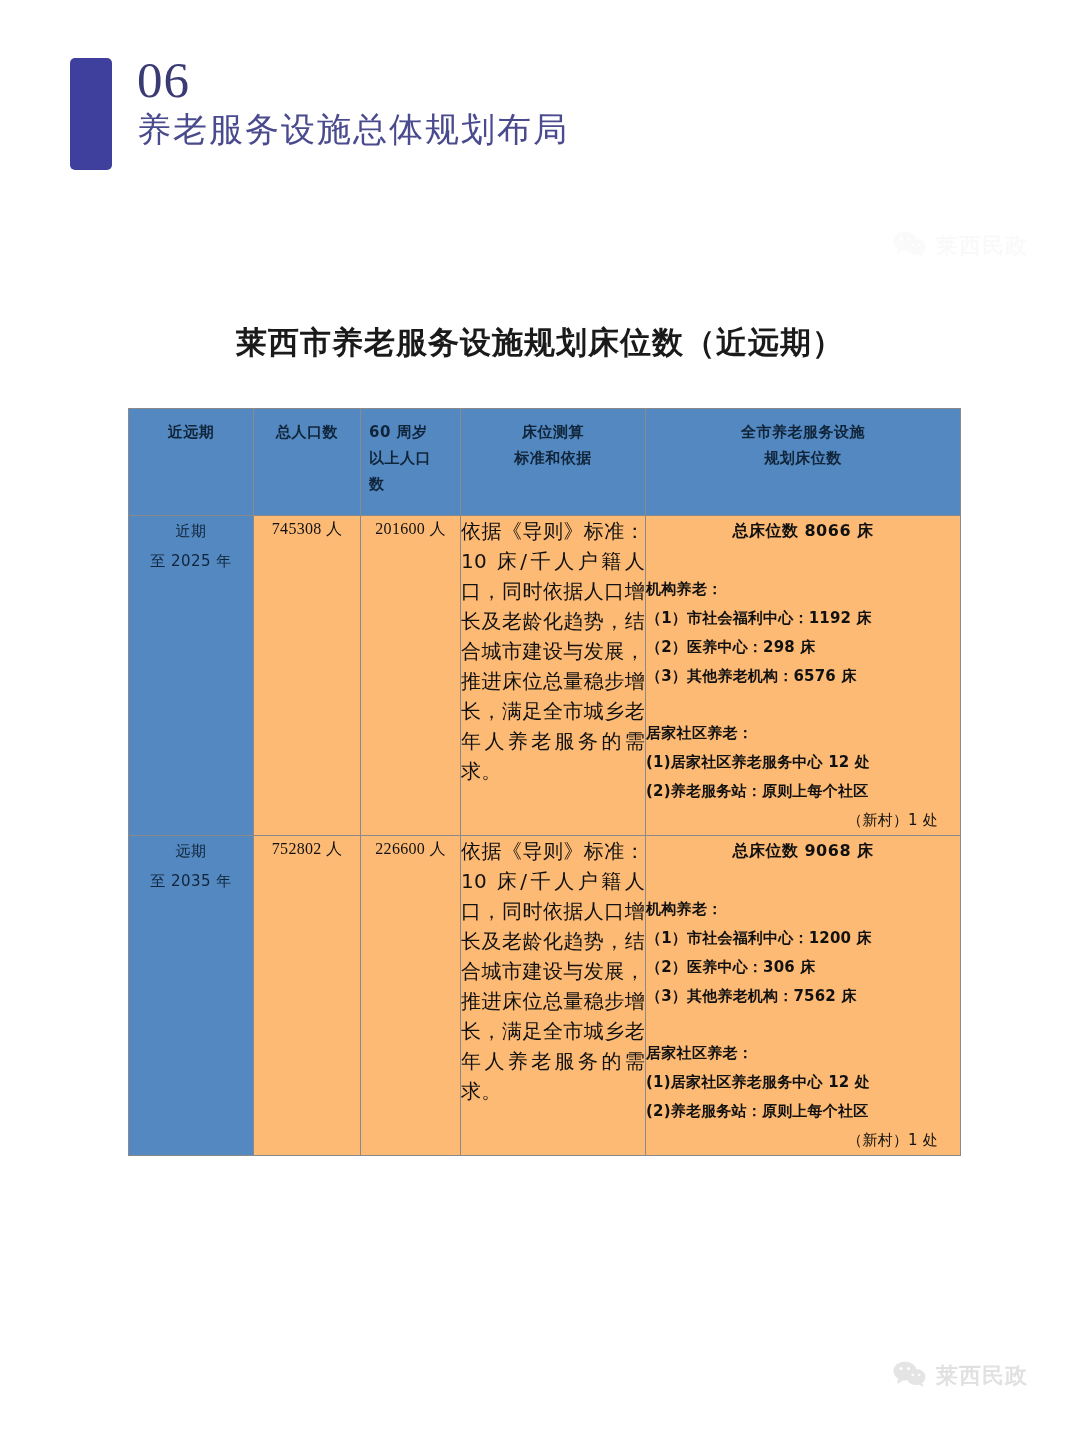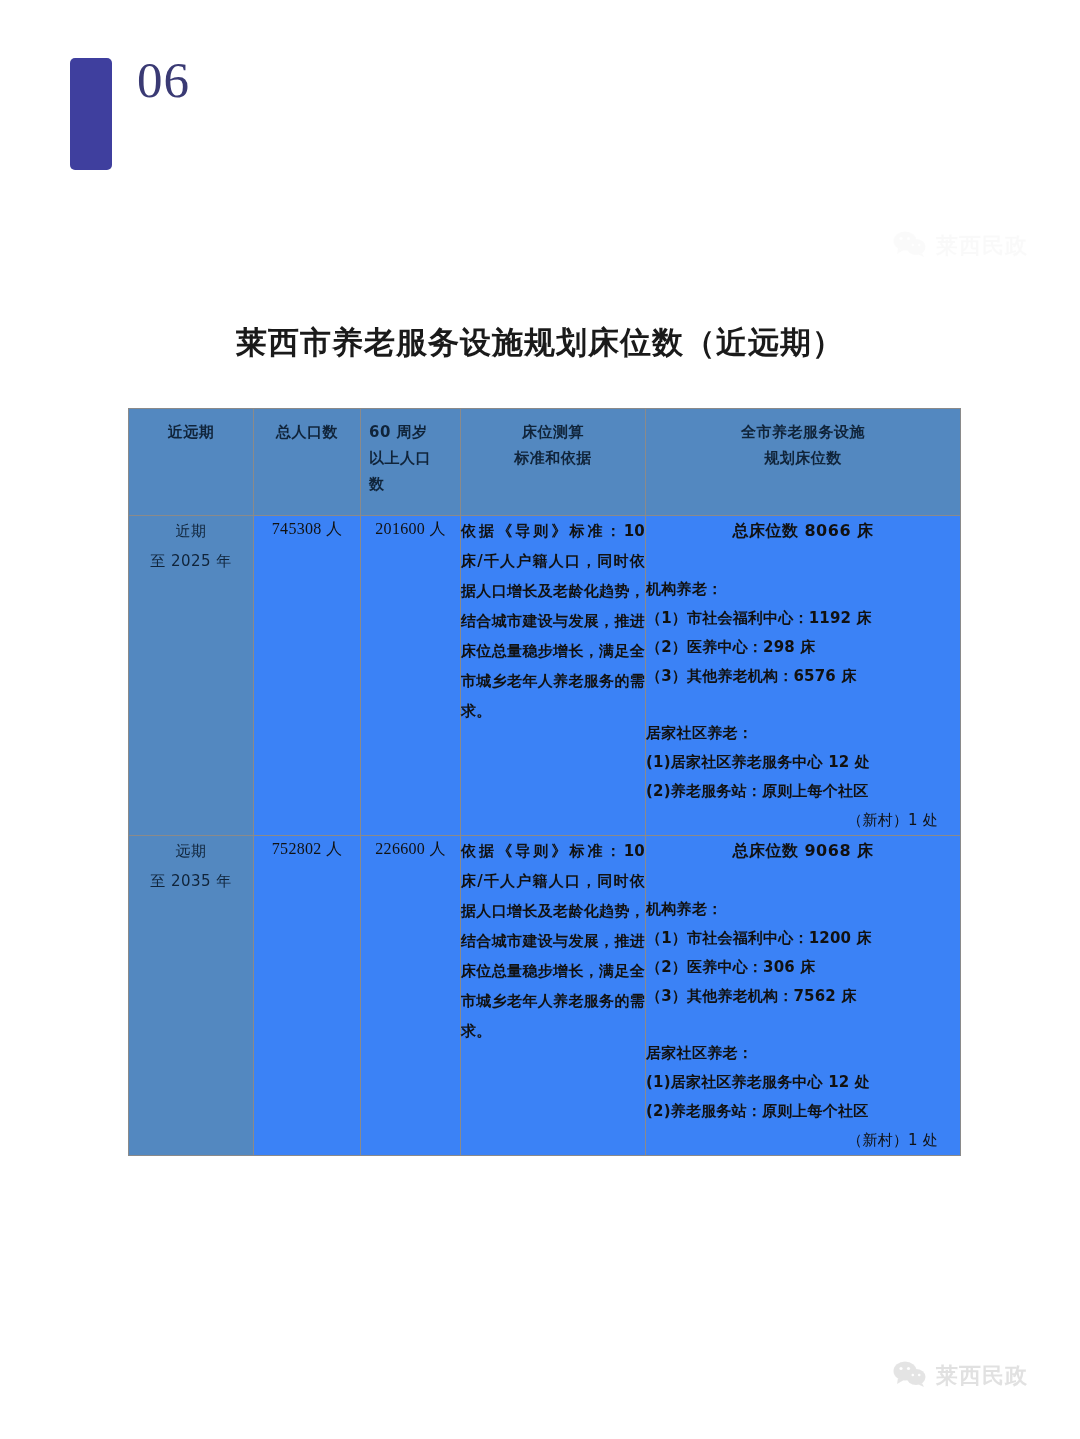--- a/index.html
+++ b/index.html
@@ -68,21 +68,21 @@
   }
 
   
   .plan-table {
     position: absolute;
     left: 128px;
     top: 408px;
     width: 832px;
     border-collapse: collapse;
     table-layout: fixed;
-    background: #3b82f6;
+    background: #fdba74;
   }
   .plan-table td, .plan-table th {
     border: 1px solid #8a8a8a;
     vertical-align: top;
     padding: 0;
   }
   .plan-table thead th {
     background: #5388c0;
     color: #10243a;
     font-family: "DejaVu Sans", "Liberation Sans", sans-serif;
@@ -111,22 +111,22 @@
     font-family: "Liberation Serif", "DejaVu Serif", serif;
     font-size: 16px;
     line-height: 26px;
     text-align: center;
     padding-top: 11px;
     color: #111111;
     letter-spacing: 0.3px;
   }
   .cell-basis {
     font-family: "DejaVu Sans", "Liberation Sans", sans-serif;
-    font-weight: bold;
-    font-size: 15px;
+    font-weight: normal;
+    font-size: 20px;
     line-height: 30px;
     padding: 10px 7px 10px 9px;
     color: #111111;
     text-align: justify;
     letter-spacing: 0.2px;
   }
   .cell-beds {
     font-family: "DejaVu Sans", "Liberation Sans", sans-serif;
     font-size: 15px;
     line-height: 29px;
@@ -176,20 +176,21 @@
     white-space: nowrap;
   }
 </style>
 </head>
 <body>
 
 <div class="section-header">
   <div class="accent-bar"></div>
   <div class="header-texts">
     <div class="section-number">06</div>
+    <div class="section-title">养老服务设施总体规划布局</div>
   </div>
 </div>
 
 <div class="table-title">莱西市养老服务设施规划床位数（近远期）</div>
 
 <table class="plan-table">
   <colgroup>
     <col style="width:125px">
     <col style="width:107px">
     <col style="width:100px">

